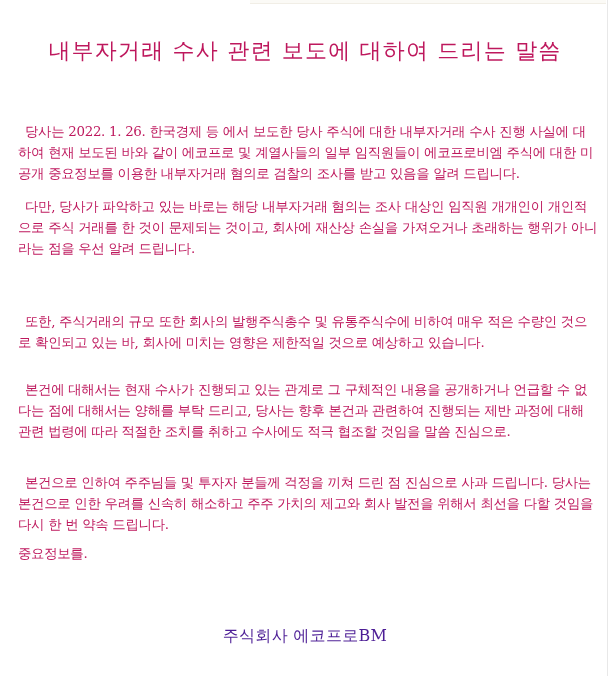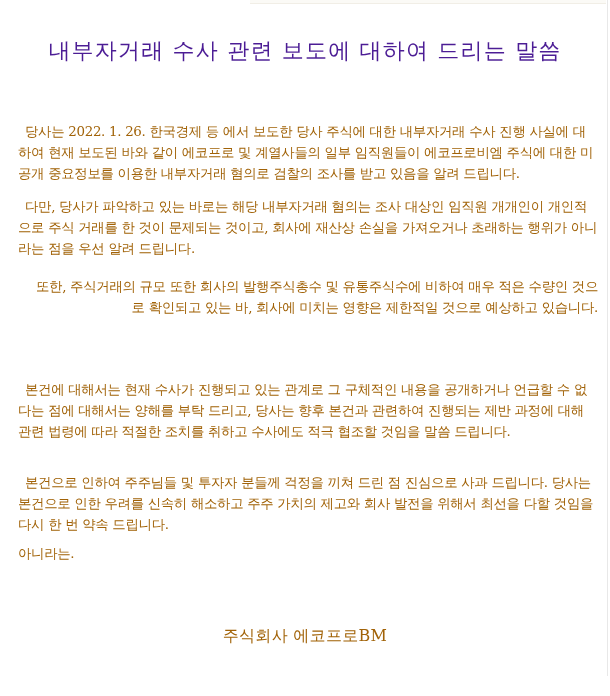--- a/index.html
+++ b/index.html
@@ -41,63 +41,63 @@
     }
     .title {
       position: absolute;
       top: 36px;
       left: 0;
       width: 610px;
       text-align: center;
       font-family: "DejaVu Sans", "Liberation Sans", sans-serif;
       font-size: 22px;
       letter-spacing: 1.2px;
-      color: #4c1d95;
+      color: #be185d;
       margin: 0;
       font-weight: normal;
     }
     .para {
       position: absolute;
       left: 18px;
       width: 580px;
       font-size: 13.4px;
       line-height: 21px;
       margin: 0;
-      color: #a16207;
+      color: #be185d;
       letter-spacing: -0.3px;
       text-indent: 7px;
     }
     .p1 { top: 121px; }
     .p2 { top: 196px; }
-    .p3 { top: 276px; text-align: right; }
+    .p3 { top: 311px; }
     .p4 { top: 379px; }
     .p5 { top: 472px; }
     .p6 { top: 543px; text-indent: 0; }
     .signature {
       position: absolute;
       top: 626px;
       left: 0;
       width: 610px;
       text-align: center;
       font-size: 16px;
-      color: #a16207;
+      color: #4c1d95;
       letter-spacing: 0.3px;
       margin: 0;
     }
   </style>
 </head>
 <body>
 
 <div class="top-edge"></div>
 <div class="right-edge"></div>
 
 <div class="doc">
   <h1 class="title">내부자거래 수사 관련 보도에 대하여 드리는 말씀</h1>
 
   <p class="para p1">당사는 2022. 1. 26. 한국경제 등 에서 보도한 당사 주식에 대한 내부자거래 수사 진행 사실에 대하여 현재 보도된 바와 같이 에코프로 및 계열사들의 일부 임직원들이 에코프로비엠 주식에 대한 미공개 중요정보를 이용한 내부자거래 혐의로 검찰의 조사를 받고 있음을 알려 드립니다.</p>
   <p class="para p2">다만, 당사가 파악하고 있는 바로는 해당 내부자거래 혐의는 조사 대상인 임직원 개개인이 개인적으로 주식 거래를 한 것이 문제되는 것이고, 회사에 재산상 손실을 가져오거나 초래하는 행위가 아니라는 점을 우선 알려 드립니다.</p>
   <p class="para p3">또한, 주식거래의 규모 또한 회사의 발행주식총수 및 유통주식수에 비하여 매우 적은 수량인 것으로 확인되고 있는 바, 회사에 미치는 영향은 제한적일 것으로 예상하고 있습니다.</p>
-  <p class="para p4">본건에 대해서는 현재 수사가 진행되고 있는 관계로 그 구체적인 내용을 공개하거나 언급할 수 없다는 점에 대해서는 양해를 부탁 드리고, 당사는 향후 본건과 관련하여 진행되는 제반 과정에 대해 관련 법령에 따라 적절한 조치를 취하고 수사에도 적극 협조할 것임을 말씀 드립니다.</p>
+  <p class="para p4">본건에 대해서는 현재 수사가 진행되고 있는 관계로 그 구체적인 내용을 공개하거나 언급할 수 없다는 점에 대해서는 양해를 부탁 드리고, 당사는 향후 본건과 관련하여 진행되는 제반 과정에 대해 관련 법령에 따라 적절한 조치를 취하고 수사에도 적극 협조할 것임을 말씀 진심으로.</p>
   <p class="para p5">본건으로 인하여 주주님들 및 투자자 분들께 걱정을 끼쳐 드린 점 진심으로 사과 드립니다. 당사는 본건으로 인한 우려를 신속히 해소하고 주주 가치의 제고와 회사 발전을 위해서 최선을 다할 것임을 다시 한 번 약속 드립니다.</p>
-  <p class="para p6">아니라는.</p>
+  <p class="para p6">중요정보를.</p>
 
   <p class="signature">주식회사 에코프로BM</p>
 </div>
 
 </body></html>

